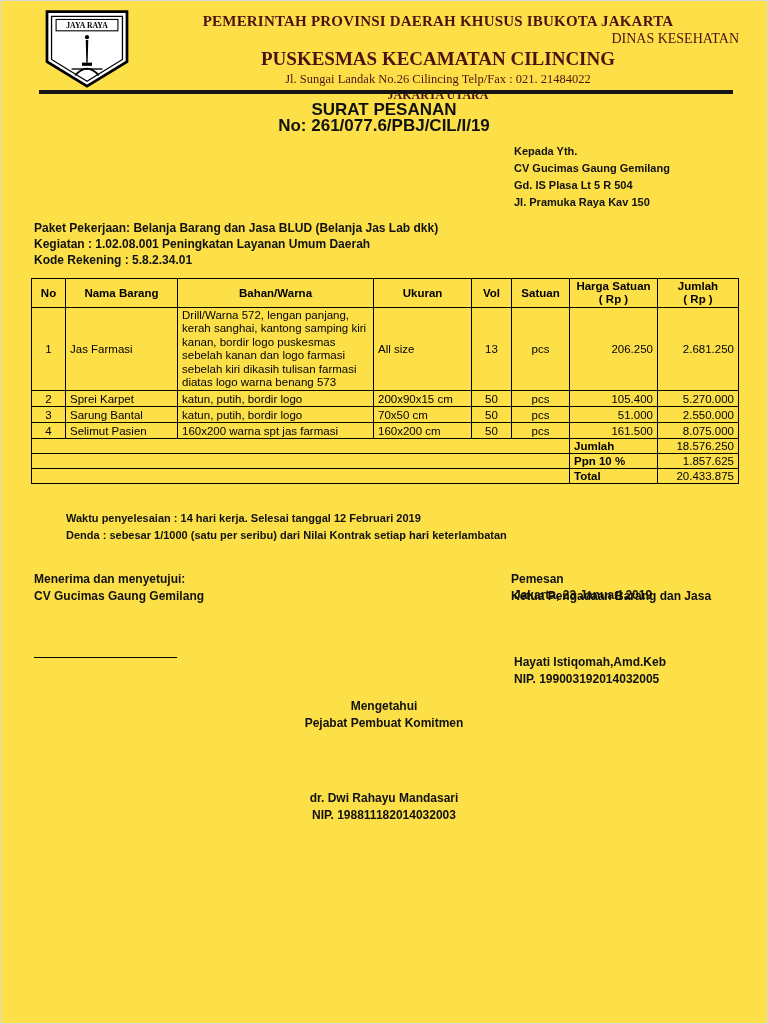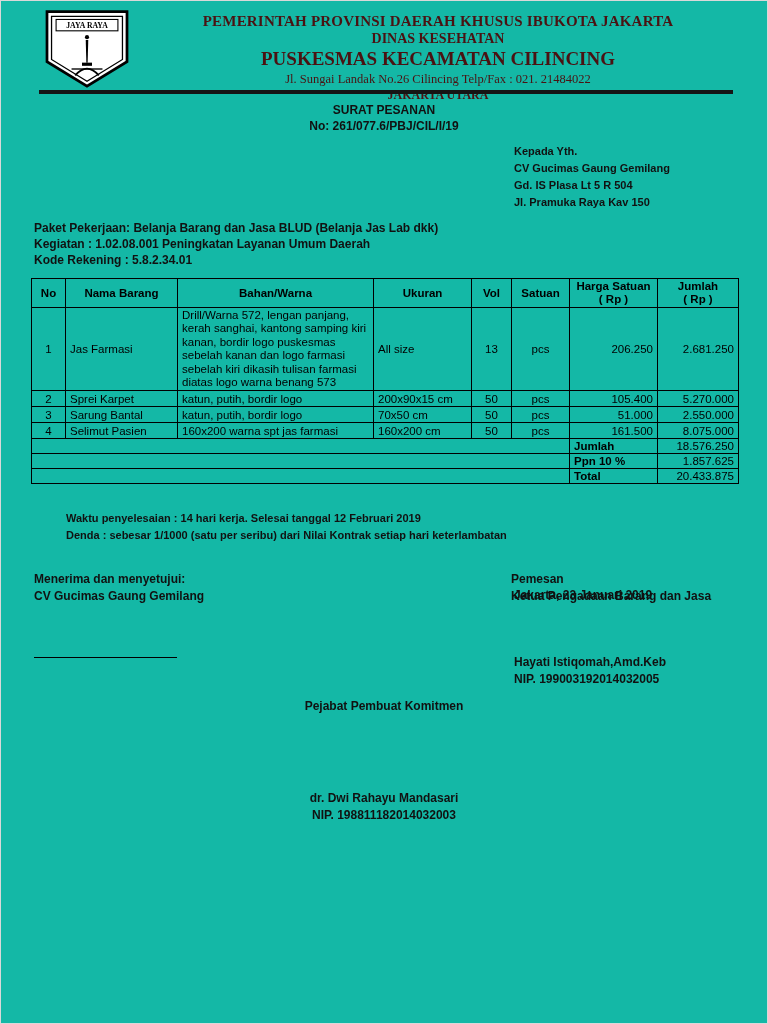--- a/index.html
+++ b/index.html
@@ -1,37 +1,37 @@
 <!DOCTYPE html>
 <html><head>
 <meta charset="utf-8">
 <style>
   * { margin:0; padding:0; box-sizing:border-box; }
   html, body { background:#ffffff; }
   .page {
-    position:relative; width:768px; height:1024px; background:#14b8a6;
+    position:relative; width:768px; height:1024px; background:#fde047;
     font-family:"Liberation Sans", sans-serif; color:#111111;
     border:1px solid #d9d9d9; overflow:hidden;
   }
 
   
   .letterhead { position:absolute; top:8px; left:0; right:0; display:flex; align-items:flex-start; }
   .logo { margin-left:36px; width:100px; flex:0 0 auto; }
   .letterhead-text { flex:1; text-align:center; padding-right:28px; padding-top:4px;
     font-family:"Liberation Serif", serif; color:#4a1212; }
   .lh1 { font-size:15px; font-weight:bold; letter-spacing:.2px; }
-  .lh2 { font-size:14px; font-weight:bold; margin-top:1px; }
+  .lh2 { font-size:14px; font-weight:normal; margin-top:1px;text-align:right; }
   .lh3 { font-size:19px; font-weight:bold; margin-top:1px; }
   .lh4 { font-size:12.5px; margin-top:2px; }
   .lh5 { font-size:12px; font-weight:bold; margin-top:1px; }
   .rule { position:absolute; top:89px; left:38px; width:694px; height:4px; background:#151515; }
 
   
   .title-block { position:absolute; top:101px; left:0; right:0; text-align:center;
-    font-weight:bold; font-size:12px; line-height:16px; }
+    font-weight:bold; font-size:17px; line-height:16px; }
 
   
   .recipient { position:absolute; top:142px; left:513px; font-weight:bold; font-size:11px; line-height:17px; }
   .details   { position:absolute; top:219px; left:33px;  font-weight:bold; font-size:12px; line-height:16px; }
 
   
   table.order { position:absolute; top:277px; left:30px; width:707px;
     border-collapse:collapse; font-size:11.5px; table-layout:fixed; color:#000; }
   table.order th, table.order td { border:1px solid #000; padding:1px 4px; overflow:hidden; }
   table.order th { font-weight:bold; text-align:center; vertical-align:middle; height:28px; line-height:13px; }
@@ -208,20 +208,21 @@
   </div>
 
   <div class="sig-line"></div>
 
   <div class="sig sig-right-name">
     <div>Hayati Istiqomah,Amd.Keb</div>
     <div>NIP. 199003192014032005</div>
   </div>
 
   <div class="sig sig-center1">
+    <div>Mengetahui</div>
     <div>Pejabat Pembuat Komitmen</div>
   </div>
 
   <div class="sig sig-center2">
     <div>dr. Dwi Rahayu Mandasari</div>
     <div>NIP. 198811182014032003</div>
   </div>
 
 </div>
 

